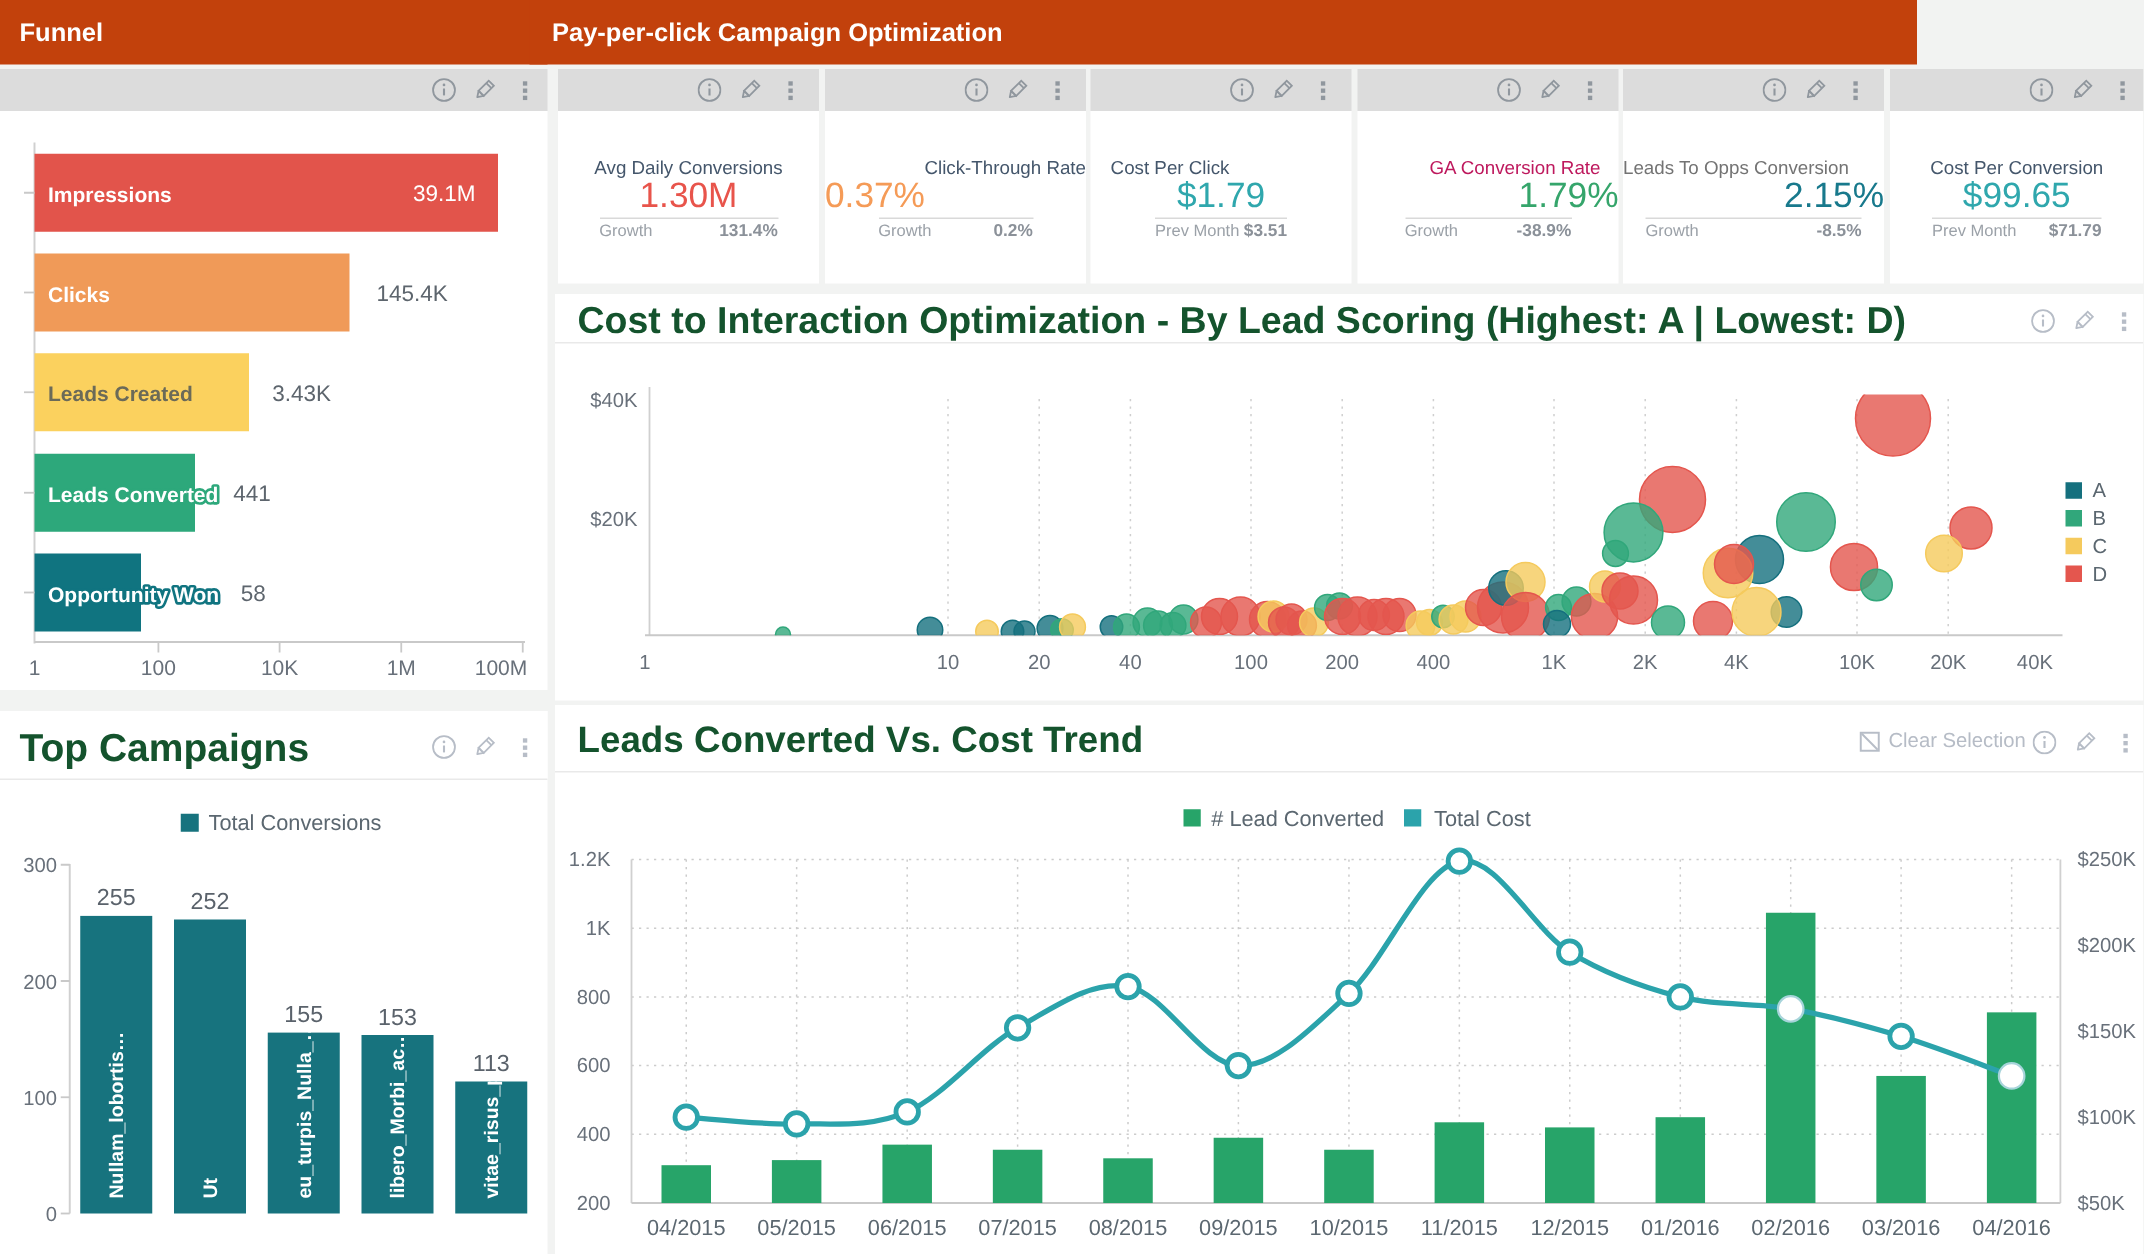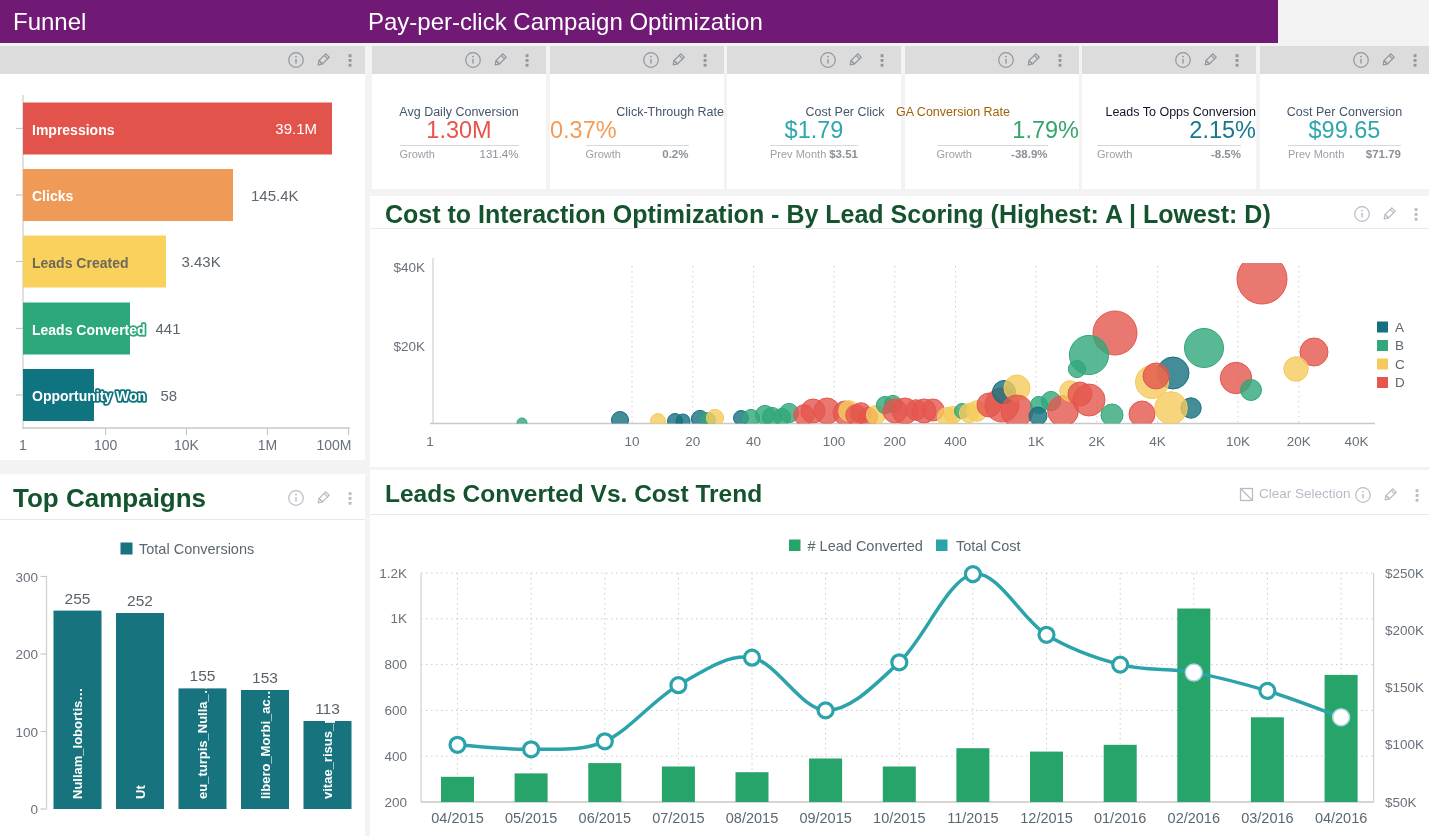--- a/index.html
+++ b/index.html
@@ -1,18 +1,18 @@
 <!DOCTYPE html>
 <html><head><meta charset="utf-8"><style>
 
 *{margin:0;padding:0;box-sizing:border-box}
 html,body{width:1429px;height:836px;overflow:hidden;background:#f2f3f2;font-family:"Liberation Sans",sans-serif;position:relative}
 .abs{position:absolute}
 .w{position:absolute;background:#fff}
-.dhead{position:absolute;background:#701a75;color:#fff;font-weight:normal;font-size:24px;line-height:43px;height:43px}
+.dhead{position:absolute;background:#c2410c;color:#fff;font-weight:bold;font-size:17px;line-height:43px;height:43px}
 .tbar{position:absolute;background:#dcdcdc;height:28px}
 .whead{position:absolute;background:#fff;border-bottom:1px solid #e9e9e9}
 .wtitle{font-weight:bold;color:#14532d}
 
 </style></head><body>
 <svg width="0" height="0" style="position:absolute">
 <defs>
 <g id="ic-info">
         <circle cx="8" cy="8" r="7.3" fill="none" stroke="currentColor" stroke-width="1.2"></circle>
         <line x1="8" y1="7" x2="8" y2="11.6" stroke="currentColor" stroke-width="1.4"></line>
@@ -151,26 +151,26 @@
 <svg style="position:absolute;left:465.0px;top:51.5px;color:#90979e" width="16" height="16" viewBox="0 0 16 16">
     <use href="#ic-info"></use>
   </svg>
 <svg style="position:absolute;left:491.5px;top:51.5px;color:#90979e" width="16" height="16" viewBox="0 0 16 16">
     <use href="#ic-pencil"></use>
   </svg>
 <svg style="position:absolute;left:518.5px;top:51.5px;color:#90979e" width="16" height="16" viewBox="0 0 16 16">
     <use href="#ic-dots"></use>
   </svg>
 <div class="w" style="left:372px;top:74px;width:174px;height:115px"></div>
-<div class="abs" style="left:372px;top:105px;width:174px;text-align:center;font-size:12.5px;color:#44566b">Avg Daily Conversion</div>
+<div class="abs" style="left:372px;top:105px;width:174px;text-align:center;font-size:12.5px;color:#44566b">Avg Daily Conversions</div>
 <div class="abs" style="left:372px;top:116.5px;width:174px;text-align:center;font-size:23.5px;color:#e8544b">1.30M</div>
 <div class="abs" style="left:399.5px;top:145px;width:119px;border-top:1px solid #d9d9d9"></div>
 <div class="abs" style="left:399.5px;top:148px;width:119px;display:flex;justify-content:space-between;align-items:baseline">
     <span style="font-size:11px;color:#9ba1a8">Growth</span>
-    <span style="font-size:11.5px;font-weight:normal;color:#8b9199">131.4%</span>
+    <span style="font-size:11.5px;font-weight:bold;color:#8b9199">131.4%</span>
   </div>
 <div class="tbar" style="left:550px;top:46px;width:174px"></div>
 <svg style="position:absolute;left:643.0px;top:51.5px;color:#90979e" width="16" height="16" viewBox="0 0 16 16">
     <use href="#ic-info"></use>
   </svg>
 <svg style="position:absolute;left:669.5px;top:51.5px;color:#90979e" width="16" height="16" viewBox="0 0 16 16">
     <use href="#ic-pencil"></use>
   </svg>
 <svg style="position:absolute;left:696.5px;top:51.5px;color:#90979e" width="16" height="16" viewBox="0 0 16 16">
     <use href="#ic-dots"></use>
@@ -187,57 +187,57 @@
 <svg style="position:absolute;left:820.0px;top:51.5px;color:#90979e" width="16" height="16" viewBox="0 0 16 16">
     <use href="#ic-info"></use>
   </svg>
 <svg style="position:absolute;left:846.5px;top:51.5px;color:#90979e" width="16" height="16" viewBox="0 0 16 16">
     <use href="#ic-pencil"></use>
   </svg>
 <svg style="position:absolute;left:873.5px;top:51.5px;color:#90979e" width="16" height="16" viewBox="0 0 16 16">
     <use href="#ic-dots"></use>
   </svg>
 <div class="w" style="left:727px;top:74px;width:174px;height:115px"></div>
-<div class="abs" style="left:758px;top:105px;width:174px;text-align:center;font-size:12.5px;color:#44566b">Cost Per Click</div>
+<div class="abs" style="left:693px;top:105px;width:174px;text-align:center;font-size:12.5px;color:#44566b">Cost Per Click</div>
 <div class="abs" style="left:727px;top:116.5px;width:174px;text-align:center;font-size:23.5px;color:#2fa7ad">$1.79</div>
 <div class="abs" style="left:770.0px;top:145px;width:88px;border-top:1px solid #d9d9d9"></div>
 <div class="abs" style="left:770.0px;top:148px;width:88px;display:flex;justify-content:space-between;align-items:baseline">
     <span style="font-size:11px;color:#9ba1a8">Prev Month</span>
     <span style="font-size:11.5px;font-weight:bold;color:#8b9199">$3.51</span>
   </div>
 <div class="tbar" style="left:905px;top:46px;width:174px"></div>
 <svg style="position:absolute;left:998.0px;top:51.5px;color:#90979e" width="16" height="16" viewBox="0 0 16 16">
     <use href="#ic-info"></use>
   </svg>
 <svg style="position:absolute;left:1024.5px;top:51.5px;color:#90979e" width="16" height="16" viewBox="0 0 16 16">
     <use href="#ic-pencil"></use>
   </svg>
 <svg style="position:absolute;left:1051.5px;top:51.5px;color:#90979e" width="16" height="16" viewBox="0 0 16 16">
     <use href="#ic-dots"></use>
   </svg>
 <div class="w" style="left:905px;top:74px;width:174px;height:115px"></div>
-<div class="abs" style="left:866px;top:105px;width:174px;text-align:center;font-size:12.5px;color:#a16207">GA Conversion Rate</div>
+<div class="abs" style="left:923px;top:105px;width:174px;text-align:center;font-size:12.5px;color:#be185d">GA Conversion Rate</div>
 <div class="abs" style="left:905px;top:116.5px;width:174px;text-align:right;font-size:23.5px;color:#35a56b">1.79%</div>
 <div class="abs" style="left:936.5px;top:145px;width:111px;border-top:1px solid #d9d9d9"></div>
 <div class="abs" style="left:936.5px;top:148px;width:111px;display:flex;justify-content:space-between;align-items:baseline">
     <span style="font-size:11px;color:#9ba1a8">Growth</span>
     <span style="font-size:11.5px;font-weight:bold;color:#8b9199">-38.9%</span>
   </div>
 <div class="tbar" style="left:1082px;top:46px;width:174px"></div>
 <svg style="position:absolute;left:1175.0px;top:51.5px;color:#90979e" width="16" height="16" viewBox="0 0 16 16">
     <use href="#ic-info"></use>
   </svg>
 <svg style="position:absolute;left:1201.5px;top:51.5px;color:#90979e" width="16" height="16" viewBox="0 0 16 16">
     <use href="#ic-pencil"></use>
   </svg>
 <svg style="position:absolute;left:1228.5px;top:51.5px;color:#90979e" width="16" height="16" viewBox="0 0 16 16">
     <use href="#ic-dots"></use>
   </svg>
 <div class="w" style="left:1082px;top:74px;width:174px;height:115px"></div>
-<div class="abs" style="left:1082px;top:105px;width:174px;text-align:right;font-size:12.5px;color:#0f172a">Leads To Opps Conversion</div>
+<div class="abs" style="left:1082px;top:105px;width:174px;text-align:left;font-size:12.5px;color:#737373">Leads To Opps Conversion</div>
 <div class="abs" style="left:1082px;top:116.5px;width:174px;text-align:right;font-size:23.5px;color:#18798c">2.15%</div>
 <div class="abs" style="left:1097.0px;top:145px;width:144px;border-top:1px solid #d9d9d9"></div>
 <div class="abs" style="left:1097.0px;top:148px;width:144px;display:flex;justify-content:space-between;align-items:baseline">
     <span style="font-size:11px;color:#9ba1a8">Growth</span>
     <span style="font-size:11.5px;font-weight:bold;color:#8b9199">-8.5%</span>
   </div>
 <div class="tbar" style="left:1260px;top:46px;width:169px"></div>
 <svg style="position:absolute;left:1353.0px;top:51.5px;color:#90979e" width="16" height="16" viewBox="0 0 16 16">
     <use href="#ic-info"></use>
   </svg>

